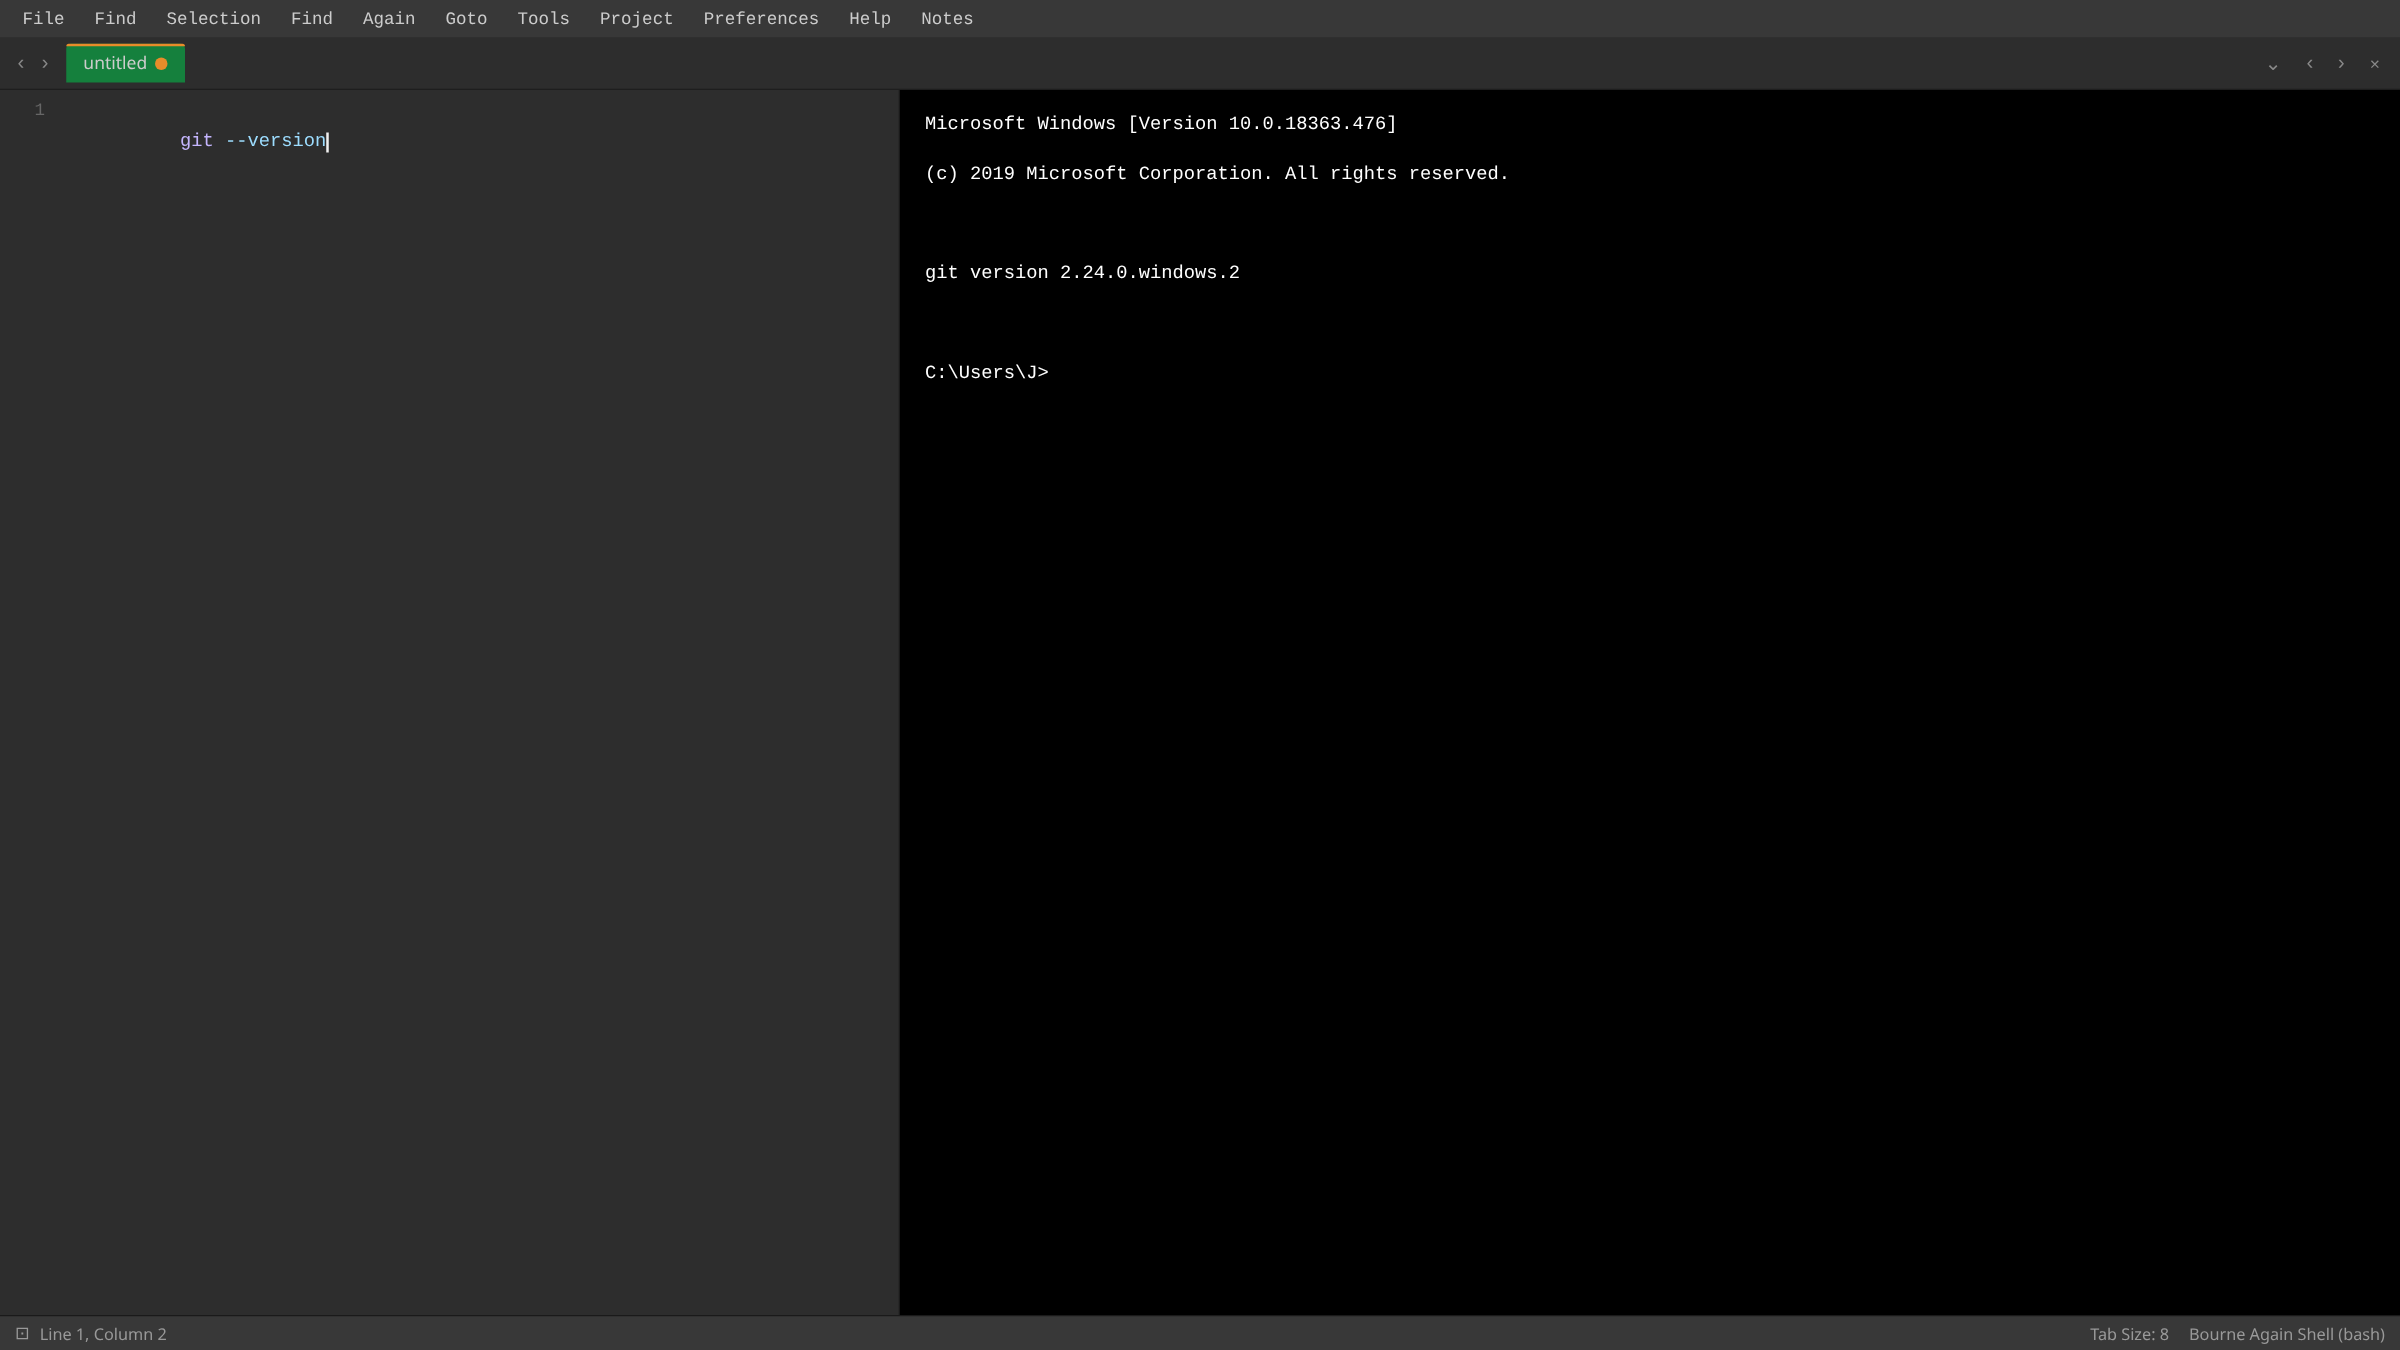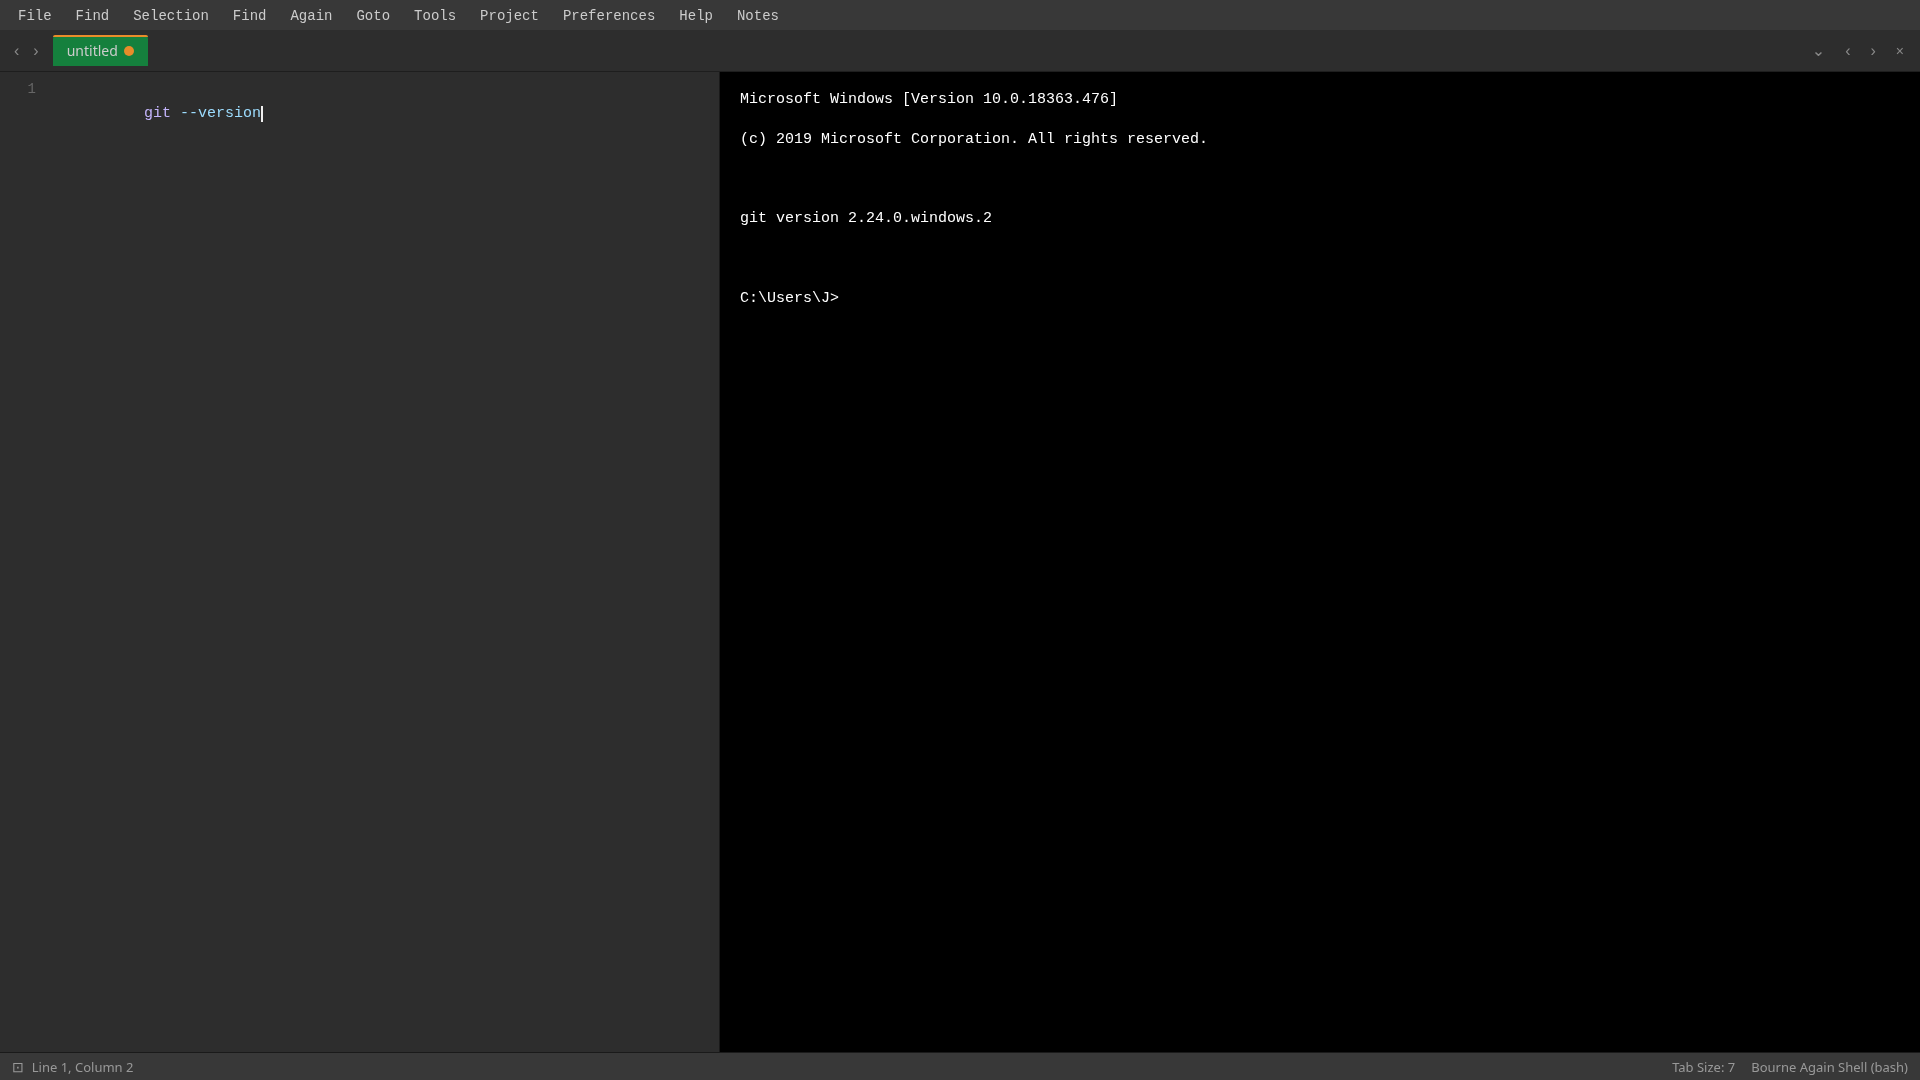--- a/index.html
+++ b/index.html
@@ -312,16 +312,16 @@
   </div>
 
 </div>
 
 <div class="statusbar">
   <div class="statusbar-left">
     <span class="status-icon">⊡</span>
     <span>Line 1, Column 2</span>
   </div>
   <div class="statusbar-right">
-    <span>Tab Size: 7</span>
+    <span>Tab Size: 8</span>
     <span>Bourne Again Shell (bash)</span>
   </div>
 </div>
 
 </body></html>

